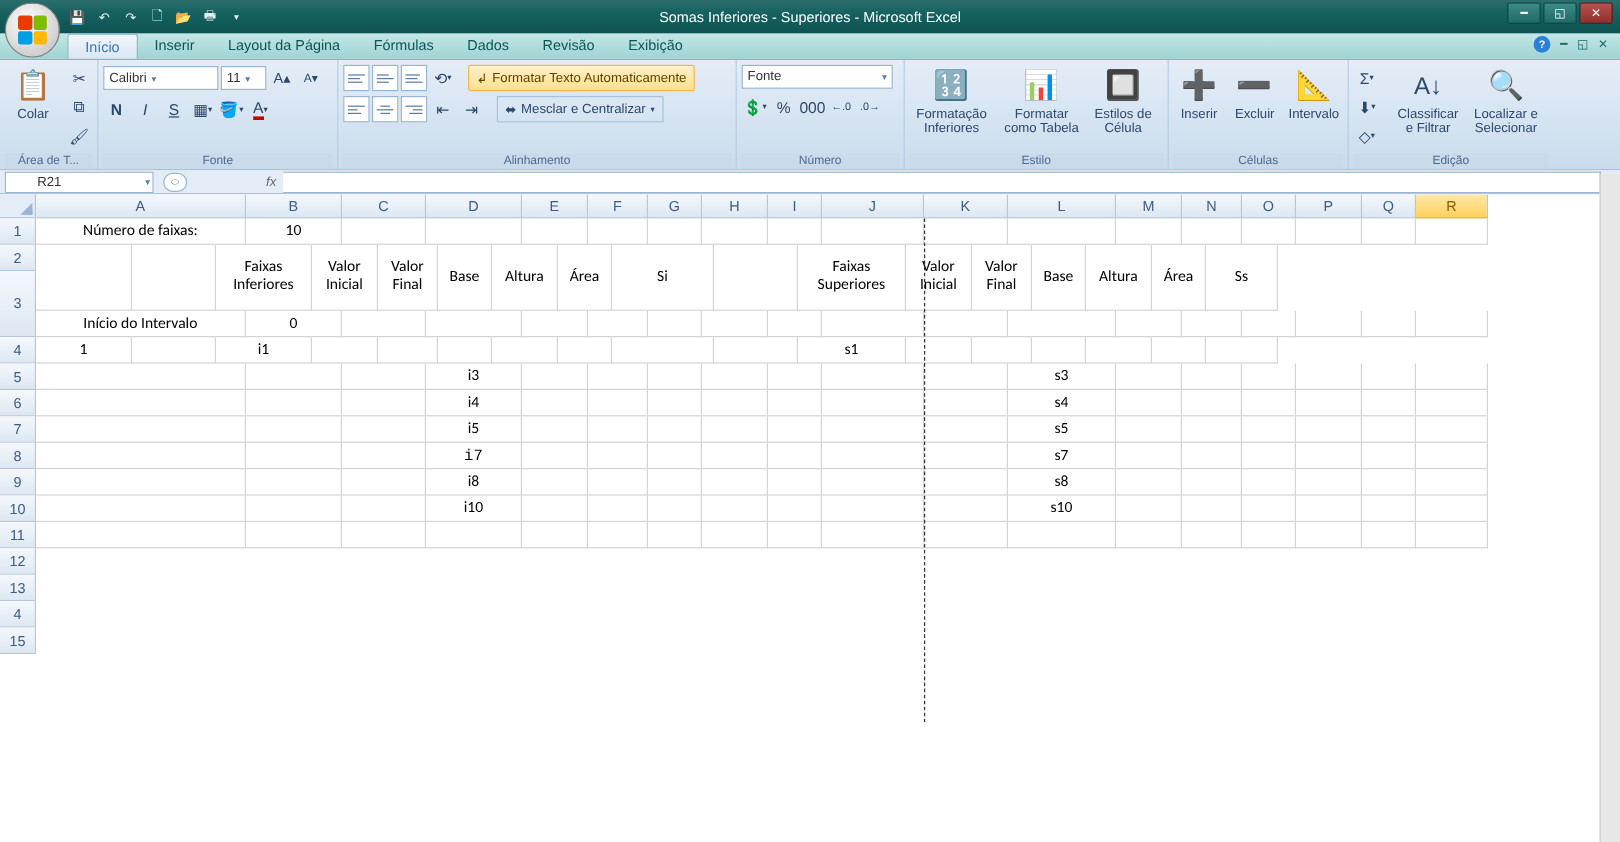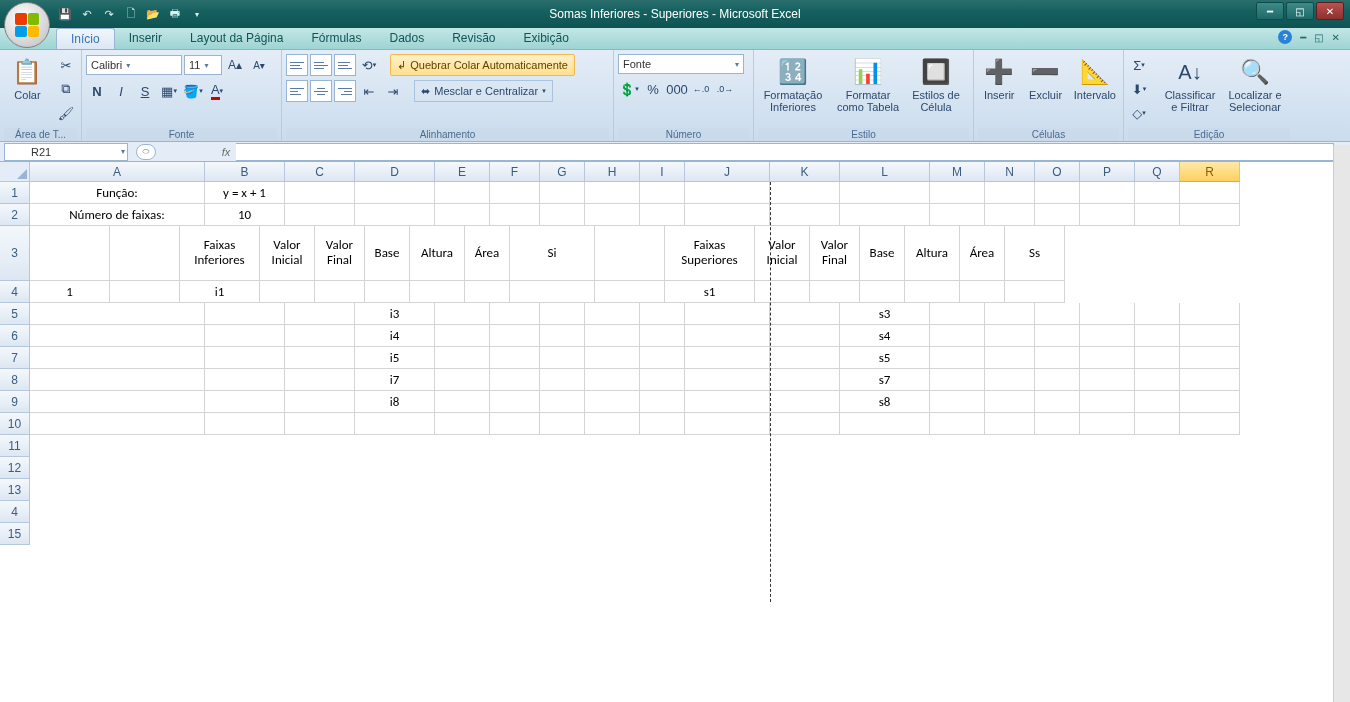--- a/index.html
+++ b/index.html
@@ -173,21 +173,21 @@
           </div>
         <div class="alignbox">
             <span style="width:85%"></span>
             <span style="width:70%"></span>
             <span></span>
           </div>
         <div class="smbtn">⟲<span style="font-size:7px">▾</span></div>
         <div style="width:6px"></div>
         <div class="wrapbtn">
             <span>↲</span>
-            <span>Quebrar Colar Automaticamente</span>
+            <span>Formatar Texto Automaticamente</span>
           </div>
       </div>
       <div class="row">
         <div class="alignbox">
             <span></span>
             <span style="width:60%"></span>
             <span style="width:80%"></span>
           </div>
         <div class="alignbox">
             <span style="width:60%;margin:0 auto"></span>
@@ -329,40 +329,20 @@
       <div class="rowhdr" style="height: 22px;">9</div>
       <div class="rowhdr" style="height: 22px;">10</div>
       <div class="rowhdr" style="height: 22px;">11</div>
       <div class="rowhdr" style="height: 22px;">12</div>
       <div class="rowhdr" style="height: 22px;">13</div>
       <div class="rowhdr" style="height: 22px;">4</div>
       <div class="rowhdr" style="height: 22px;">15</div>
     </div>
   <div class="cells" id="cells">
       <div class="cellrow">
-        <div class="cell" style="width: 175px; height: 22px;">Função:</div>
-        <div class="cell" style="width: 80px; height: 22px;">y = x + 1</div>
-        <div class="cell" style="width: 70px; height: 22px;"></div>
-        <div class="cell" style="width: 80px; height: 22px;"></div>
-        <div class="cell" style="width: 55px; height: 22px;"></div>
-        <div class="cell" style="width: 50px; height: 22px;"></div>
-        <div class="cell" style="width: 45px; height: 22px;"></div>
-        <div class="cell" style="width: 55px; height: 22px;"></div>
-        <div class="cell" style="width: 45px; height: 22px;"></div>
-        <div class="cell" style="width: 85px; height: 22px;"></div>
-        <div class="cell" style="width: 70px; height: 22px;"></div>
-        <div class="cell" style="width: 90px; height: 22px;"></div>
-        <div class="cell" style="width: 55px; height: 22px;"></div>
-        <div class="cell" style="width: 50px; height: 22px;"></div>
-        <div class="cell" style="width: 45px; height: 22px;"></div>
-        <div class="cell" style="width: 55px; height: 22px;"></div>
-        <div class="cell" style="width: 45px; height: 22px;"></div>
-        <div class="cell" style="width: 60px; height: 22px;"></div>
-      </div>
-      <div class="cellrow">
         <div class="cell" style="width: 175px; height: 22px;">Número de faixas:</div>
         <div class="cell" style="width: 80px; height: 22px;">10</div>
         <div class="cell" style="width: 70px; height: 22px;"></div>
         <div class="cell" style="width: 80px; height: 22px;"></div>
         <div class="cell" style="width: 55px; height: 22px;"></div>
         <div class="cell" style="width: 50px; height: 22px;"></div>
         <div class="cell" style="width: 45px; height: 22px;"></div>
         <div class="cell" style="width: 55px; height: 22px;"></div>
         <div class="cell" style="width: 45px; height: 22px;"></div>
         <div class="cell" style="width: 85px; height: 22px;"></div>
@@ -388,20 +368,40 @@
         <div class="cell" style="width: 70px; height: 55px;"></div>
         <div class="cell" style="width: 90px; height: 55px; white-space: normal; text-align: center; line-height: 1.15;">Faixas Superiores</div>
         <div class="cell" style="width: 55px; height: 55px; white-space: normal; text-align: center; line-height: 1.15;">Valor Inicial</div>
         <div class="cell" style="width: 50px; height: 55px; white-space: normal; text-align: center; line-height: 1.15;">Valor Final</div>
         <div class="cell" style="width: 45px; height: 55px; white-space: normal; text-align: center; line-height: 1.15;">Base</div>
         <div class="cell" style="width: 55px; height: 55px; white-space: normal; text-align: center; line-height: 1.15;">Altura</div>
         <div class="cell" style="width: 45px; height: 55px; white-space: normal; text-align: center; line-height: 1.15;">Área</div>
         <div class="cell" style="width: 60px; height: 55px; white-space: normal; text-align: center; line-height: 1.15;">Ss</div>
       </div>
       <div class="cellrow">
+        <div class="cell" style="width: 175px; height: 22px;">Início do Intervalo</div>
+        <div class="cell" style="width: 80px; height: 22px;">0</div>
+        <div class="cell" style="width: 70px; height: 22px;"></div>
+        <div class="cell" style="width: 80px; height: 22px;"></div>
+        <div class="cell" style="width: 55px; height: 22px;"></div>
+        <div class="cell" style="width: 50px; height: 22px;"></div>
+        <div class="cell" style="width: 45px; height: 22px;"></div>
+        <div class="cell" style="width: 55px; height: 22px;"></div>
+        <div class="cell" style="width: 45px; height: 22px;"></div>
+        <div class="cell" style="width: 85px; height: 22px;"></div>
+        <div class="cell" style="width: 70px; height: 22px;"></div>
+        <div class="cell" style="width: 90px; height: 22px;"></div>
+        <div class="cell" style="width: 55px; height: 22px;"></div>
+        <div class="cell" style="width: 50px; height: 22px;"></div>
+        <div class="cell" style="width: 45px; height: 22px;"></div>
+        <div class="cell" style="width: 55px; height: 22px;"></div>
+        <div class="cell" style="width: 45px; height: 22px;"></div>
+        <div class="cell" style="width: 60px; height: 22px;"></div>
+      </div>
+      <div class="cellrow">
         <div class="cell" style="width: 80px; height: 22px;">1</div>
         <div class="cell" style="width: 70px; height: 22px;"></div>
         <div class="cell" style="width: 80px; height: 22px;">i1</div>
         <div class="cell" style="width: 55px; height: 22px;"></div>
         <div class="cell" style="width: 50px; height: 22px;"></div>
         <div class="cell" style="width: 45px; height: 22px;"></div>
         <div class="cell" style="width: 55px; height: 22px;"></div>
         <div class="cell" style="width: 45px; height: 22px;"></div>
         <div class="cell" style="width: 85px; height: 22px;"></div>
         <div class="cell" style="width: 70px; height: 22px;"></div>
@@ -470,21 +470,21 @@
         <div class="cell" style="width: 50px; height: 22px;"></div>
         <div class="cell" style="width: 45px; height: 22px;"></div>
         <div class="cell" style="width: 55px; height: 22px;"></div>
         <div class="cell" style="width: 45px; height: 22px;"></div>
         <div class="cell" style="width: 60px; height: 22px;"></div>
       </div>
       <div class="cellrow">
         <div class="cell" style="width: 175px; height: 22px;"></div>
         <div class="cell" style="width: 80px; height: 22px;"></div>
         <div class="cell" style="width: 70px; height: 22px;"></div>
-        <div class="cell" style="width: 80px; height: 22px;">i7</div>
+        <div class="cell" style="width: 80px; height: 22px; font-family: Liberation Mono, monospace;">i7</div>
         <div class="cell" style="width: 55px; height: 22px;"></div>
         <div class="cell" style="width: 50px; height: 22px;"></div>
         <div class="cell" style="width: 45px; height: 22px;"></div>
         <div class="cell" style="width: 55px; height: 22px;"></div>
         <div class="cell" style="width: 45px; height: 22px;"></div>
         <div class="cell" style="width: 85px; height: 22px;"></div>
         <div class="cell" style="width: 70px; height: 22px;"></div>
         <div class="cell" style="width: 90px; height: 22px;">s7</div>
         <div class="cell" style="width: 55px; height: 22px;"></div>
         <div class="cell" style="width: 50px; height: 22px;"></div>
@@ -499,20 +499,40 @@
         <div class="cell" style="width: 70px; height: 22px;"></div>
         <div class="cell" style="width: 80px; height: 22px;">i8</div>
         <div class="cell" style="width: 55px; height: 22px;"></div>
         <div class="cell" style="width: 50px; height: 22px;"></div>
         <div class="cell" style="width: 45px; height: 22px;"></div>
         <div class="cell" style="width: 55px; height: 22px;"></div>
         <div class="cell" style="width: 45px; height: 22px;"></div>
         <div class="cell" style="width: 85px; height: 22px;"></div>
         <div class="cell" style="width: 70px; height: 22px;"></div>
         <div class="cell" style="width: 90px; height: 22px;">s8</div>
+        <div class="cell" style="width: 55px; height: 22px;"></div>
+        <div class="cell" style="width: 50px; height: 22px;"></div>
+        <div class="cell" style="width: 45px; height: 22px;"></div>
+        <div class="cell" style="width: 55px; height: 22px;"></div>
+        <div class="cell" style="width: 45px; height: 22px;"></div>
+        <div class="cell" style="width: 60px; height: 22px;"></div>
+      </div>
+      <div class="cellrow">
+        <div class="cell" style="width: 175px; height: 22px;"></div>
+        <div class="cell" style="width: 80px; height: 22px;"></div>
+        <div class="cell" style="width: 70px; height: 22px;"></div>
+        <div class="cell" style="width: 80px; height: 22px;">i10</div>
+        <div class="cell" style="width: 55px; height: 22px;"></div>
+        <div class="cell" style="width: 50px; height: 22px;"></div>
+        <div class="cell" style="width: 45px; height: 22px;"></div>
+        <div class="cell" style="width: 55px; height: 22px;"></div>
+        <div class="cell" style="width: 45px; height: 22px;"></div>
+        <div class="cell" style="width: 85px; height: 22px;"></div>
+        <div class="cell" style="width: 70px; height: 22px;"></div>
+        <div class="cell" style="width: 90px; height: 22px;">s10</div>
         <div class="cell" style="width: 55px; height: 22px;"></div>
         <div class="cell" style="width: 50px; height: 22px;"></div>
         <div class="cell" style="width: 45px; height: 22px;"></div>
         <div class="cell" style="width: 55px; height: 22px;"></div>
         <div class="cell" style="width: 45px; height: 22px;"></div>
         <div class="cell" style="width: 60px; height: 22px;"></div>
       </div>
       <div class="cellrow">
         <div class="cell" style="width: 175px; height: 22px;"></div>
         <div class="cell" style="width: 80px; height: 22px;"></div>

